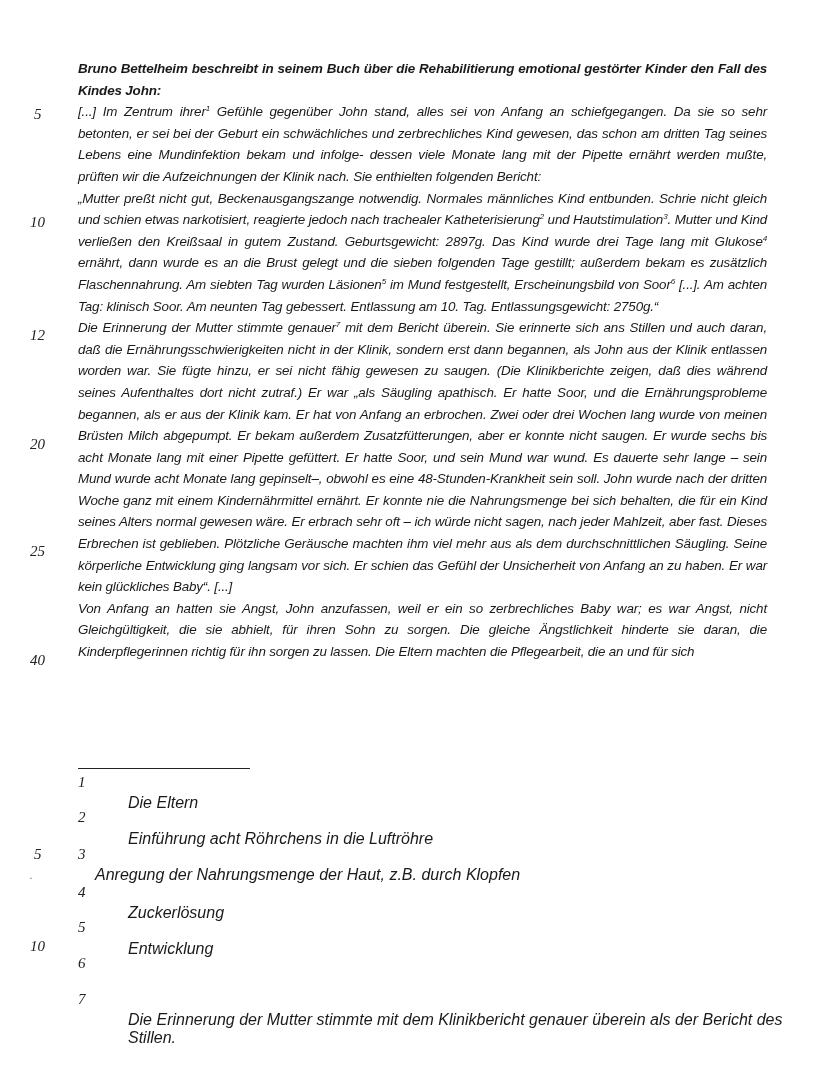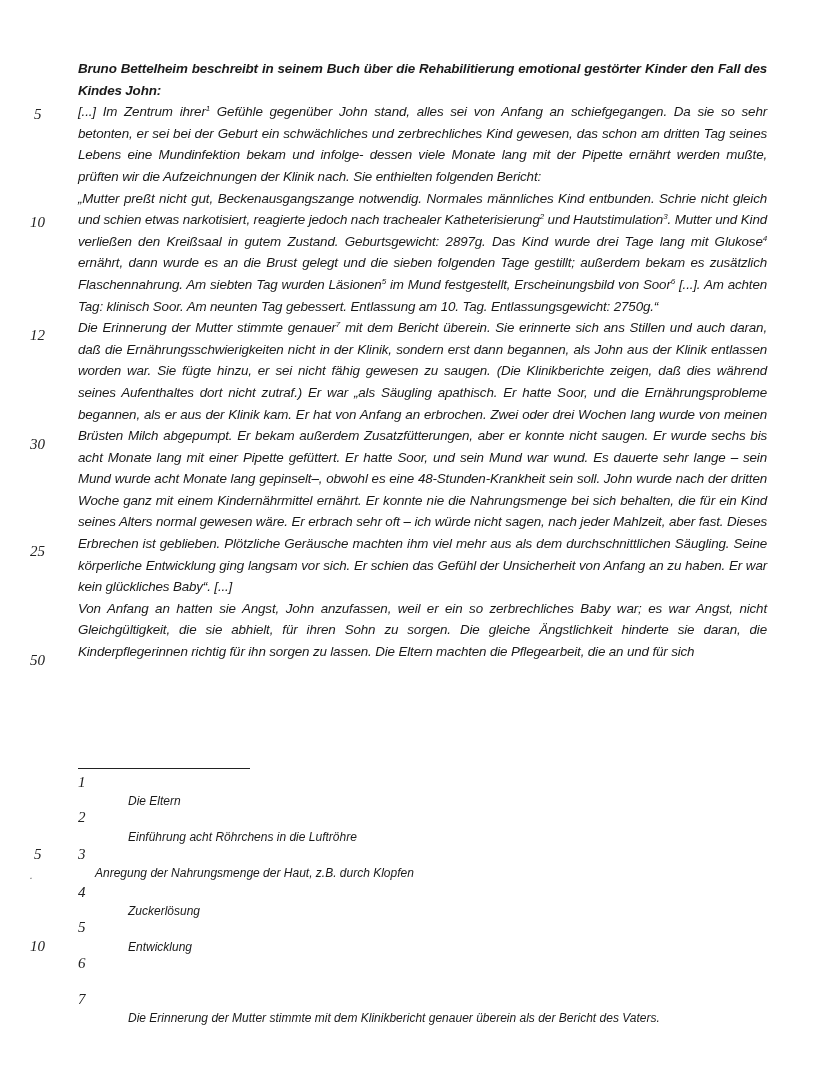--- a/index.html
+++ b/index.html
@@ -15,21 +15,21 @@
   sup { font-size: 8px; line-height: 0; vertical-align: 5px; }
   .lineno {
     position: absolute; left: 34px; font-family: "Liberation Serif", serif;
     font-size: 15px; color: #222;
   }
   .rule { position: absolute; left: 78px; top: 756px; width: 172px; height: 1px; background: #222; }
   .fn-num {
     position: absolute; left: 78px; font-family: "Liberation Serif", serif; font-size: 15px; color: #222;
   }
   .fn-text {
-    position: absolute; left: 128px; font-family: "Liberation Sans", sans-serif; font-size: 12px; color: #1a1a1a;
+    position: absolute; left: 128px; font-family: "Liberation Sans", sans-serif; font-size: 16px; color: #1a1a1a;
   }
   .fn-text.shift { left: 95px; }
   .dot { position: absolute; left: 30px; top: 858px; font-size: 10px; color: #555; font-family: "Liberation Sans", sans-serif; }
 </style>
 </head>
 <body>
 
 <div class="page">
 
   <div class="main-text">
@@ -41,23 +41,23 @@
 
 
     <p><span>Die Erinnerung der Mutter stimmte genauer</span><sup>7</sup><span> mit dem Bericht überein. Sie erinnerte sich ans Stillen und auch daran, daß die Ernährungsschwierigkeiten nicht in der Klinik, sondern erst dann begannen, als John aus der Klinik entlassen worden war. Sie fügte hinzu, er sei nicht fähig gewesen zu saugen. (Die Klinikberichte zeigen, daß dies während seines Aufenthaltes dort nicht zutraf.) Er war „als Säugling apathisch. Er hatte Soor, und die Ernährungsprobleme begannen, als er aus der Klinik kam. Er hat von Anfang an erbrochen. Zwei oder drei Wochen lang wurde von meinen Brüsten Milch abgepumpt. Er bekam außerdem Zusatzfütterungen, aber er konnte nicht saugen. Er wurde sechs bis acht Monate lang mit einer Pipette gefüttert. Er hatte Soor, und sein Mund war wund. Es dauerte sehr lange – sein Mund wurde acht Monate lang gepinselt–, obwohl es eine 48-Stunden-Krankheit sein soll. John wurde nach der dritten Woche ganz mit einem Kindernährmittel ernährt. Er konnte nie die Nahrungsmenge bei sich behalten, die für ein Kind seines Alters normal gewesen wäre. Er erbrach sehr oft – ich würde nicht sagen, nach jeder Mahlzeit, aber fast. Dieses Erbrechen ist geblieben. Plötzliche Geräusche machten ihm viel mehr aus als dem durchschnittlichen Säugling. Seine körperliche Entwicklung ging langsam vor sich. Er schien das Gefühl der Unsicherheit von Anfang an zu haben. Er war kein glückliches Baby“. [...]</span></p>
 
     <p>Von Anfang an hatten sie Angst, John anzufassen, weil er ein so zerbrechliches Baby war; es war Angst, nicht Gleichgültigkeit, die sie abhielt, für ihren Sohn zu sorgen. Die gleiche Ängstlichkeit hinderte sie daran, die Kinderpflegerinnen richtig für ihn sorgen zu lassen. Die Eltern machten die Pflegearbeit, die an und für sich</p>
   </div>
 
   <span class="lineno" style="top:94px">5</span>
   <span class="lineno" style="top:202px;left:30px">10</span>
   <span class="lineno" style="top:315px;left:30px">12</span>
-  <span class="lineno" style="top:424px;left:30px">30</span>
+  <span class="lineno" style="top:424px;left:30px">20</span>
   <span class="lineno" style="top:531px;left:30px">25</span>
-  <span class="lineno" style="top:640px;left:30px">50</span>
+  <span class="lineno" style="top:640px;left:30px">40</span>
 
   <div class="rule"></div>
 
   <span class="fn-num" style="top:762px">1</span>
   <span class="fn-text" style="top:782px">Die Eltern</span>
 
   <span class="fn-num" style="top:797px">2</span>
   <span class="fn-text" style="top:818px">Einführung acht Röhrchens in die Luftröhre</span>
 
   <span class="lineno" style="top:834px">5</span>
@@ -68,15 +68,15 @@
   <span class="fn-num" style="top:872px">4</span>
   <span class="fn-text" style="top:892px">Zuckerlösung</span>
 
   <span class="fn-num" style="top:907px">5</span>
   <span class="lineno" style="top:926px;left:30px">10</span>
   <span class="fn-text" style="top:928px">Entwicklung</span>
 
   <span class="fn-num" style="top:943px">6</span>
 
   <span class="fn-num" style="top:979px">7</span>
-  <span class="fn-text" style="top:999px">Die Erinnerung der Mutter stimmte mit dem Klinikbericht genauer überein als der Bericht des Vaters.</span>
+  <span class="fn-text" style="top:999px">Die Erinnerung der Mutter stimmte mit dem Klinikbericht genauer überein als der Bericht des Stillen.</span>
 
 </div>
 
 </body></html>

